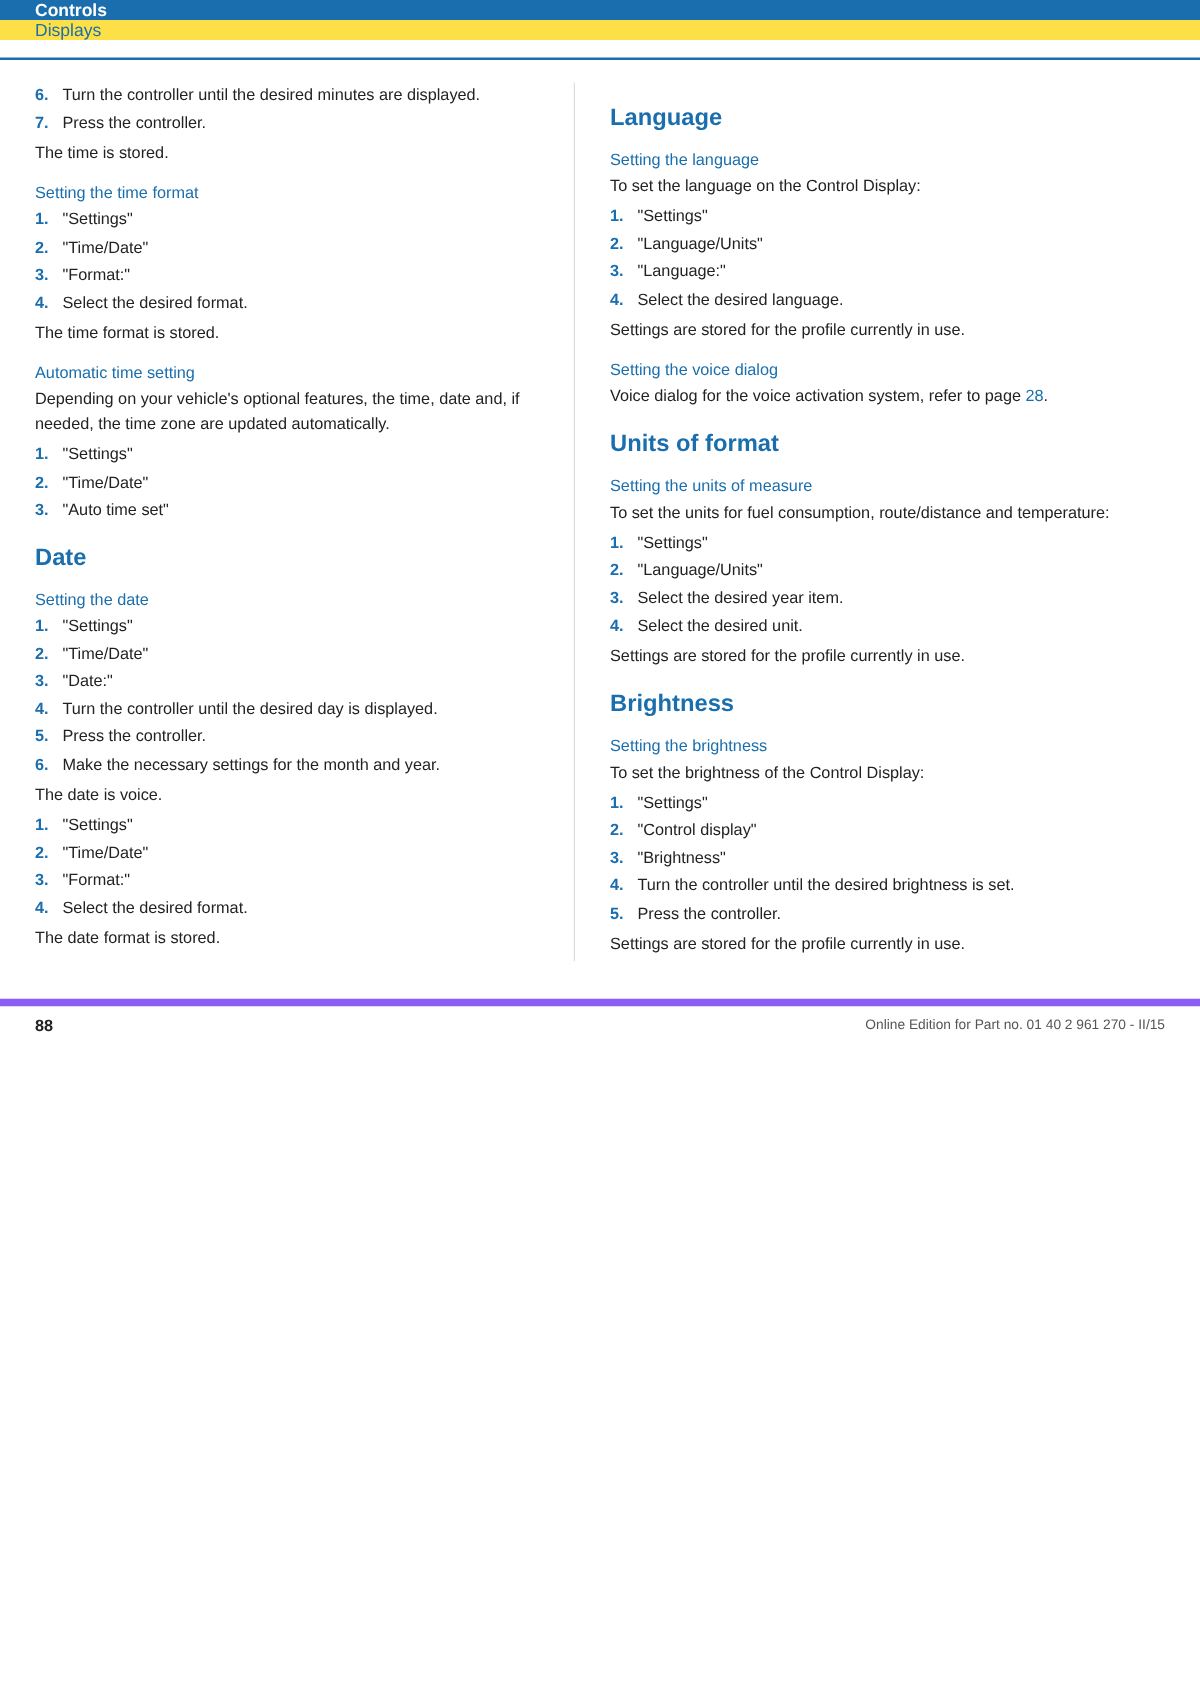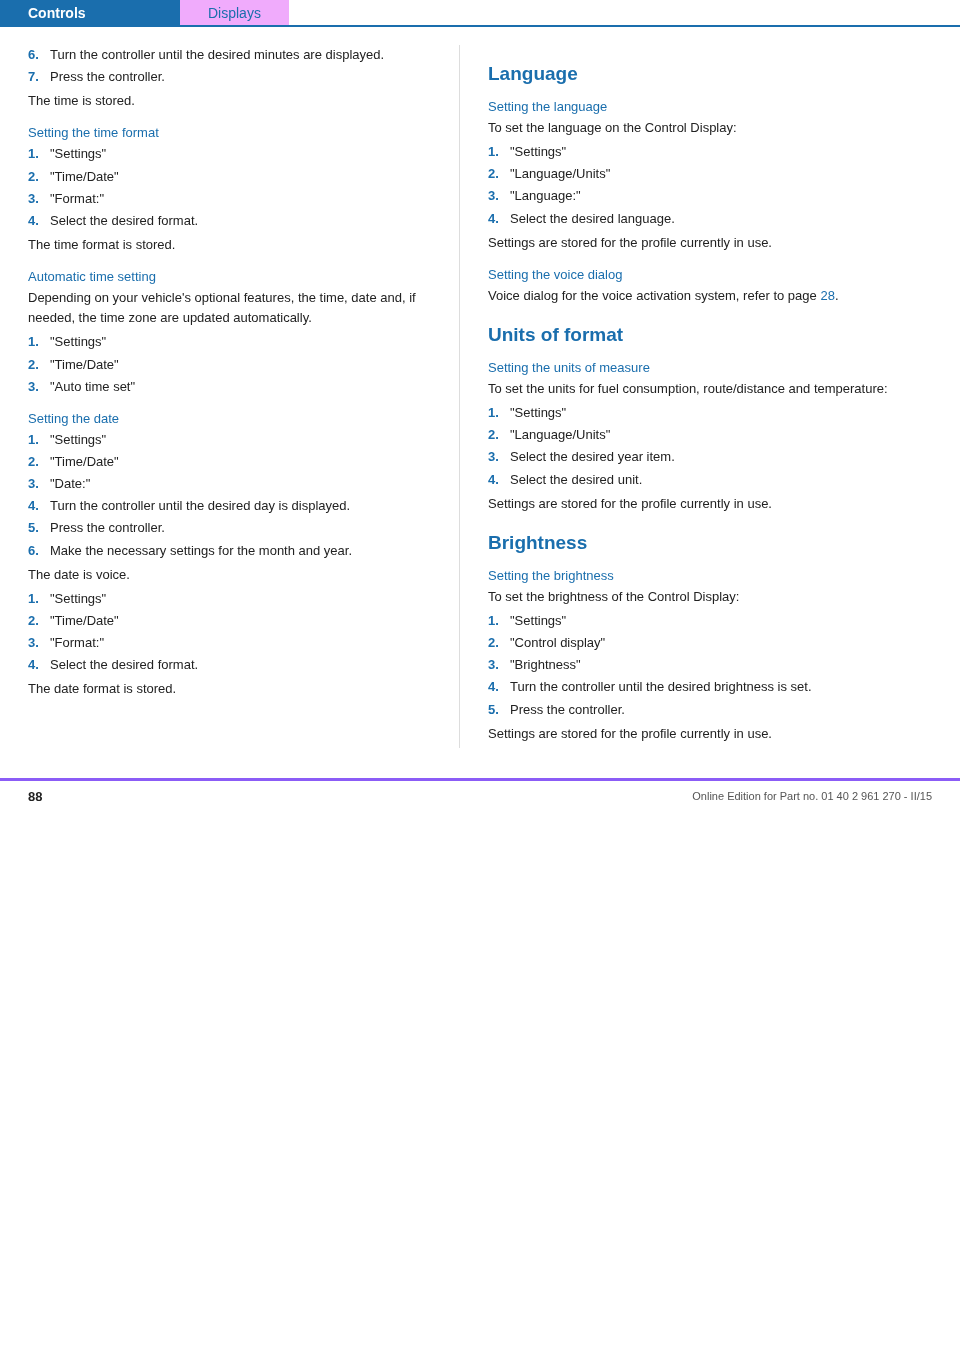--- a/index.html
+++ b/index.html
@@ -8,35 +8,36 @@
       font-size: 13px;
       background: #fff;
       color: #222;
       width: 960px;
     }
 
     
     .header {
       display: flex;
       align-items: stretch;
-      height: 27px;
+      height: 48px;
       border-bottom: 2px solid #1a6ead;
+      flex-direction: column;
     }
     .tab-controls {
       background: #1a6ead;
       color: #fff;
       font-weight: bold;
       font-size: 14px;
       padding: 0 28px;
       display: flex;
       align-items: center;
       min-width: 180px;
     }
     .tab-displays {
-      background: #f0abfc;
+      background: #fde047;
       color: #1a6ead;
       font-size: 14px;
       padding: 0 28px;
       display: flex;
       align-items: center;
       border-bottom: none;
     }
 
     
     .main-content {
@@ -74,21 +75,21 @@
       line-height: 1.55;
       margin-bottom: 4px;
       margin-top: 2px;
     }
 
     
     .footer {
       display: flex;
       justify-content: space-between;
       align-items: center;
-      border-top: 3px solid #8b5cf6;
+      border-top: 6px solid #8b5cf6;
       margin-top: 30px;
       padding: 8px 28px 6px 28px;
     }
     .page-number {
       font-size: 13px;
       color: #222;
       font-weight: bold;
     }
     .footer-text {
       font-size: 11px;
@@ -182,20 +183,21 @@
       <li>
         <span class="n">2.</span>
         <span class="txt">"Time/Date"</span>
       </li>
       <li>
         <span class="n">3.</span>
         <span class="txt">"Auto time set"</span>
       </li>
     </ul>
 
+    <div class="section-heading">Date</div>
 
     <div class="sub-heading">Setting the date</div>
     <ul class="numbered-list">
       <li>
         <span class="n">1.</span>
         <span class="txt">"Settings"</span>
       </li>
       <li>
         <span class="n">2.</span>
         <span class="txt">"Time/Date"</span>

